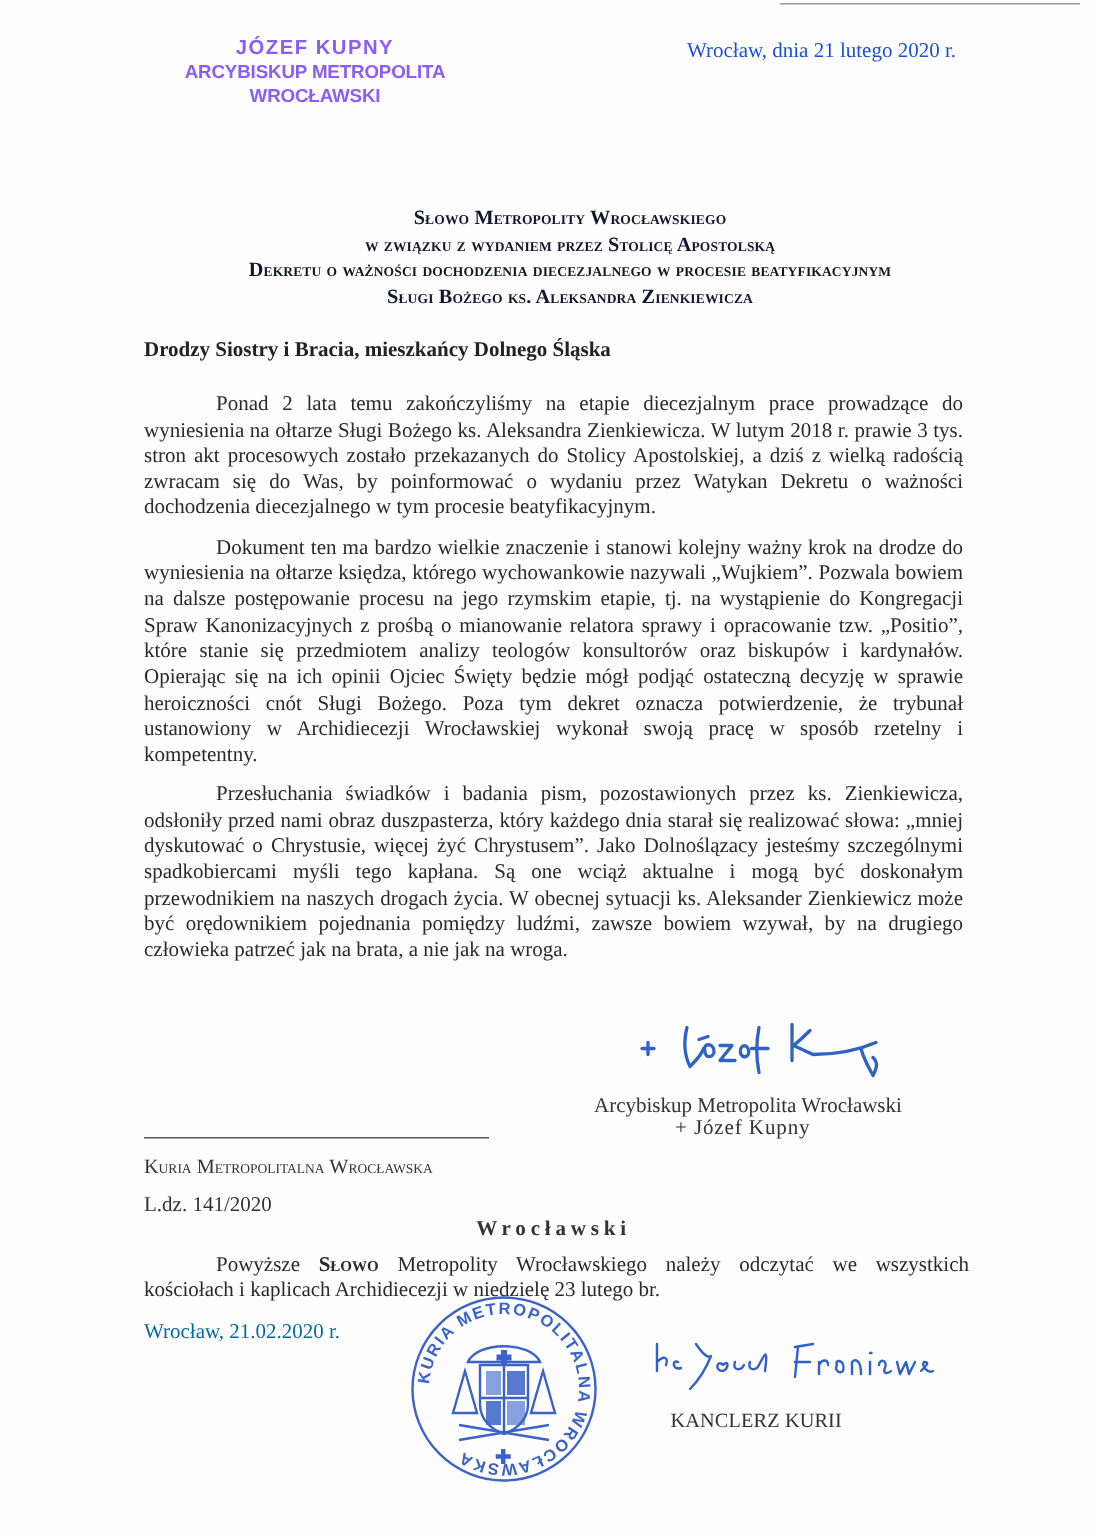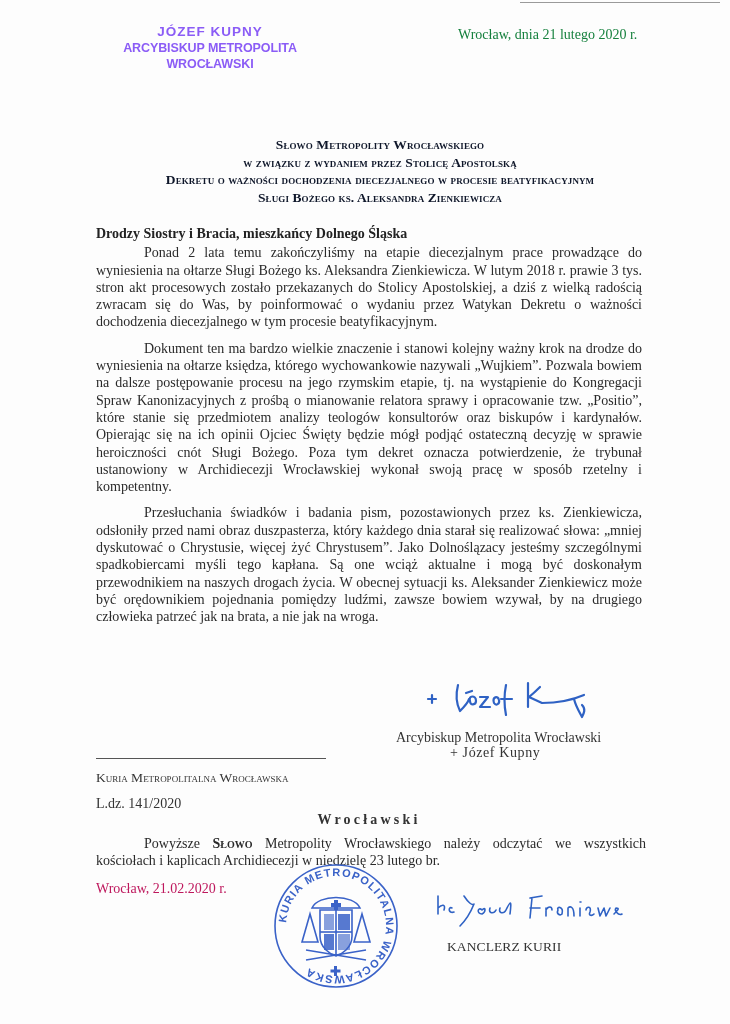--- a/index.html
+++ b/index.html
@@ -41,21 +41,21 @@
     .letterhead .title {
       font-size: 12.5px;
       line-height: 16px;
       letter-spacing: -0.1px;
     }
     .date-line {
       position: absolute;
       top: 27px;
       left: 458px;
       font-size: 14px;
-      color: #15803d;
+      color: #1d4ed8;
     }
     .heading {
       position: absolute;
       top: 136px;
       left: 100px;
       width: 560px;
       text-align: center;
       font-weight: bold;
       font-variant: small-caps;
       font-size: 13.5px;
@@ -68,21 +68,21 @@
       top: 225px;
       left: 96px;
       width: 546px;
       font-size: 14px;
       line-height: 17.3px;
       color: #2a2a2a;
     }
     .salutation {
       font-weight: bold;
       font-size: 14px;
-      margin: 0 0 2px 0;
+      margin: 0 0 19px 0;
       color: #222;
     }
     .para {
       text-align: justify;
       text-indent: 48px;
       margin: 0 0 9px 0;
       hyphens: none;
     }
     .signature-block {
       position: absolute;
@@ -161,21 +161,21 @@
     }
     .decree-text .sc {
       font-weight: bold;
       font-variant: small-caps;
     }
     .place-date {
       position: absolute;
       top: 881px;
       left: 96px;
       font-size: 14px;
-      color: #be185d;
+      color: #0369a1;
     }
     .stamp {
       position: absolute;
       top: 862px;
       left: 272px;
       width: 128px;
       height: 128px;
     }
     .chancellor-sig {
       position: absolute;

